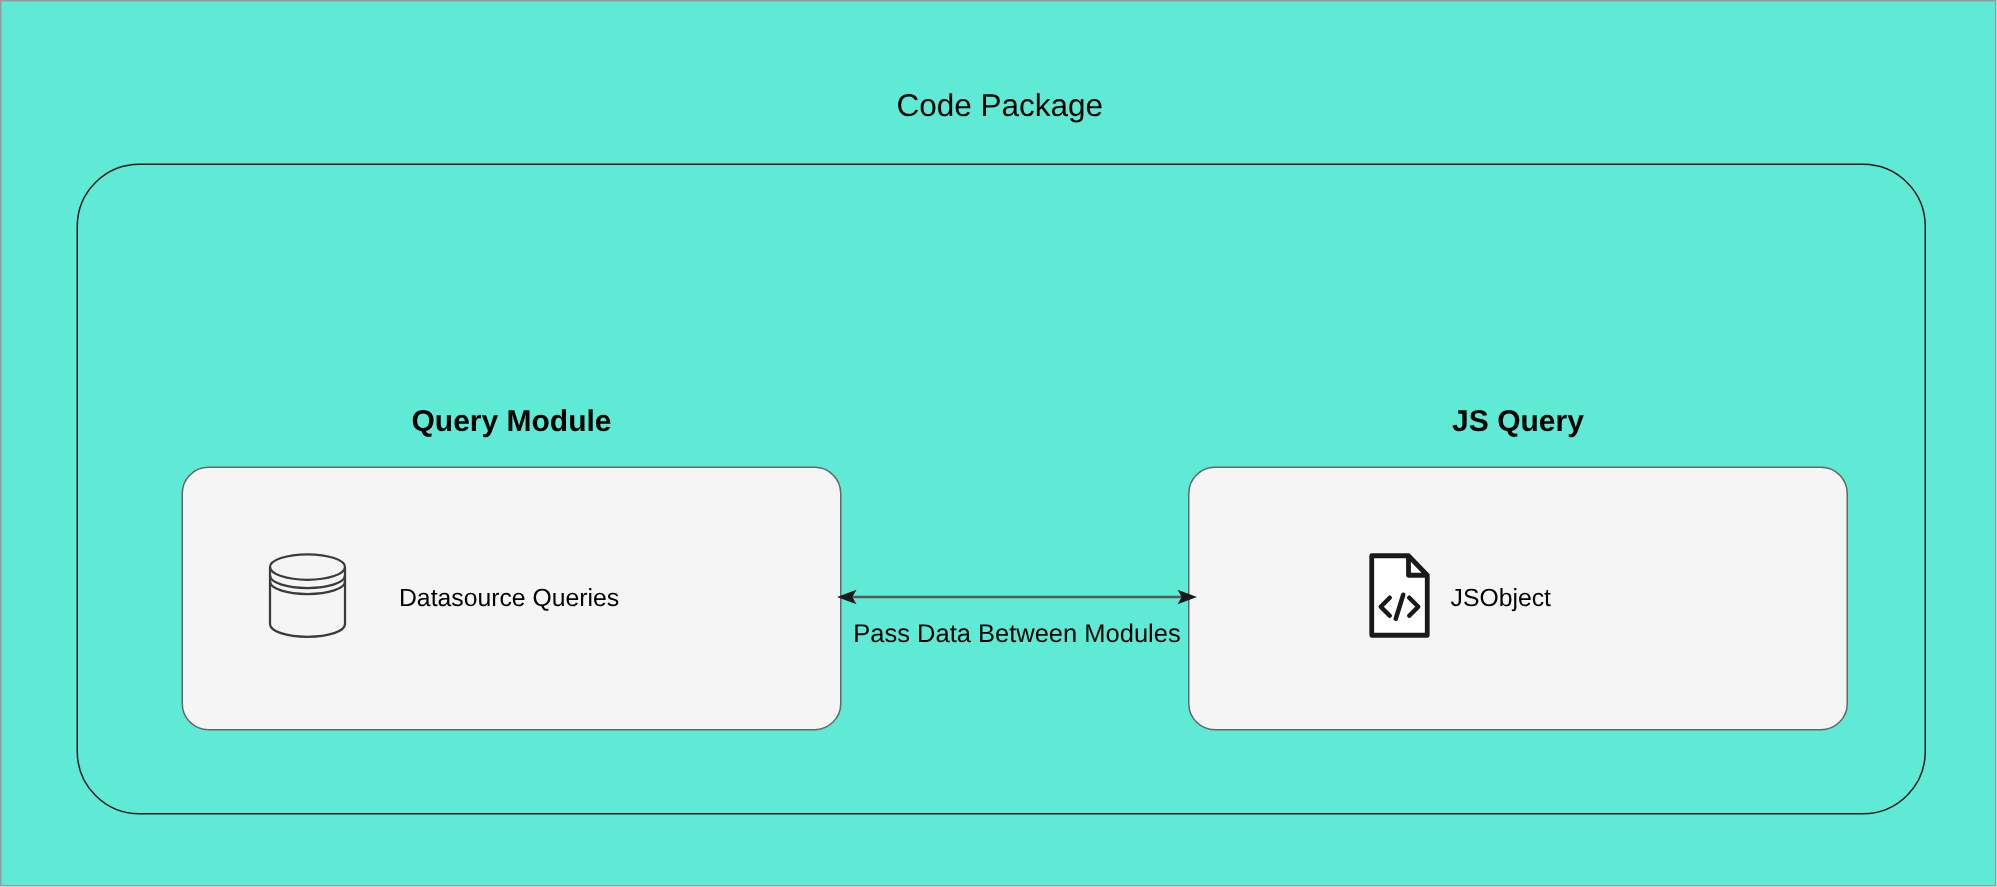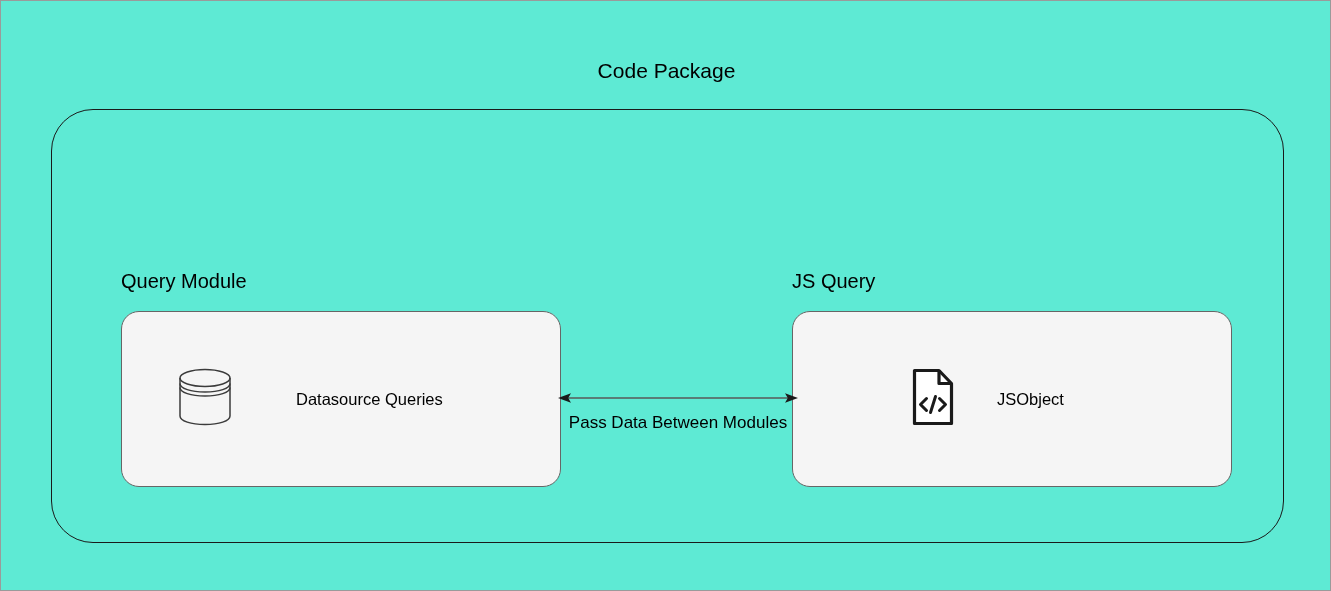--- a/index.html
+++ b/index.html
@@ -42,21 +42,23 @@
     border-radius: 42px;
     box-sizing: border-box;
     background: transparent;
   }
   
   .module-title {
     position: absolute;
     font-size: 20px;
     line-height: 26px;
     color: #000000;
+    text-align: center;
     white-space: nowrap;
+    font-weight: bold;
   }
   .module-title.query {
     left: 120px;
     top: 267px;
     width: 440px;
   }
   .module-title.js {
     left: 791px;
     top: 267px;
     width: 440px;
@@ -75,21 +77,20 @@
   .module-box.js    { left: 791px; width: 440px; }
 
   .module-inner {
     position: absolute;
     top: 0;
     left: 0;
     width: 100%;
     height: 100%;
     display: flex;
     align-items: center;
-    gap: 30px;
   }
   .module-inner.query { padding-left: 55px; }
   .module-inner.js    { padding-left: 118px; }
 
   .node-icon {
     flex: 0 0 auto;
     display: block;
   }
   .node-label {
     font-size: 16.5px;

